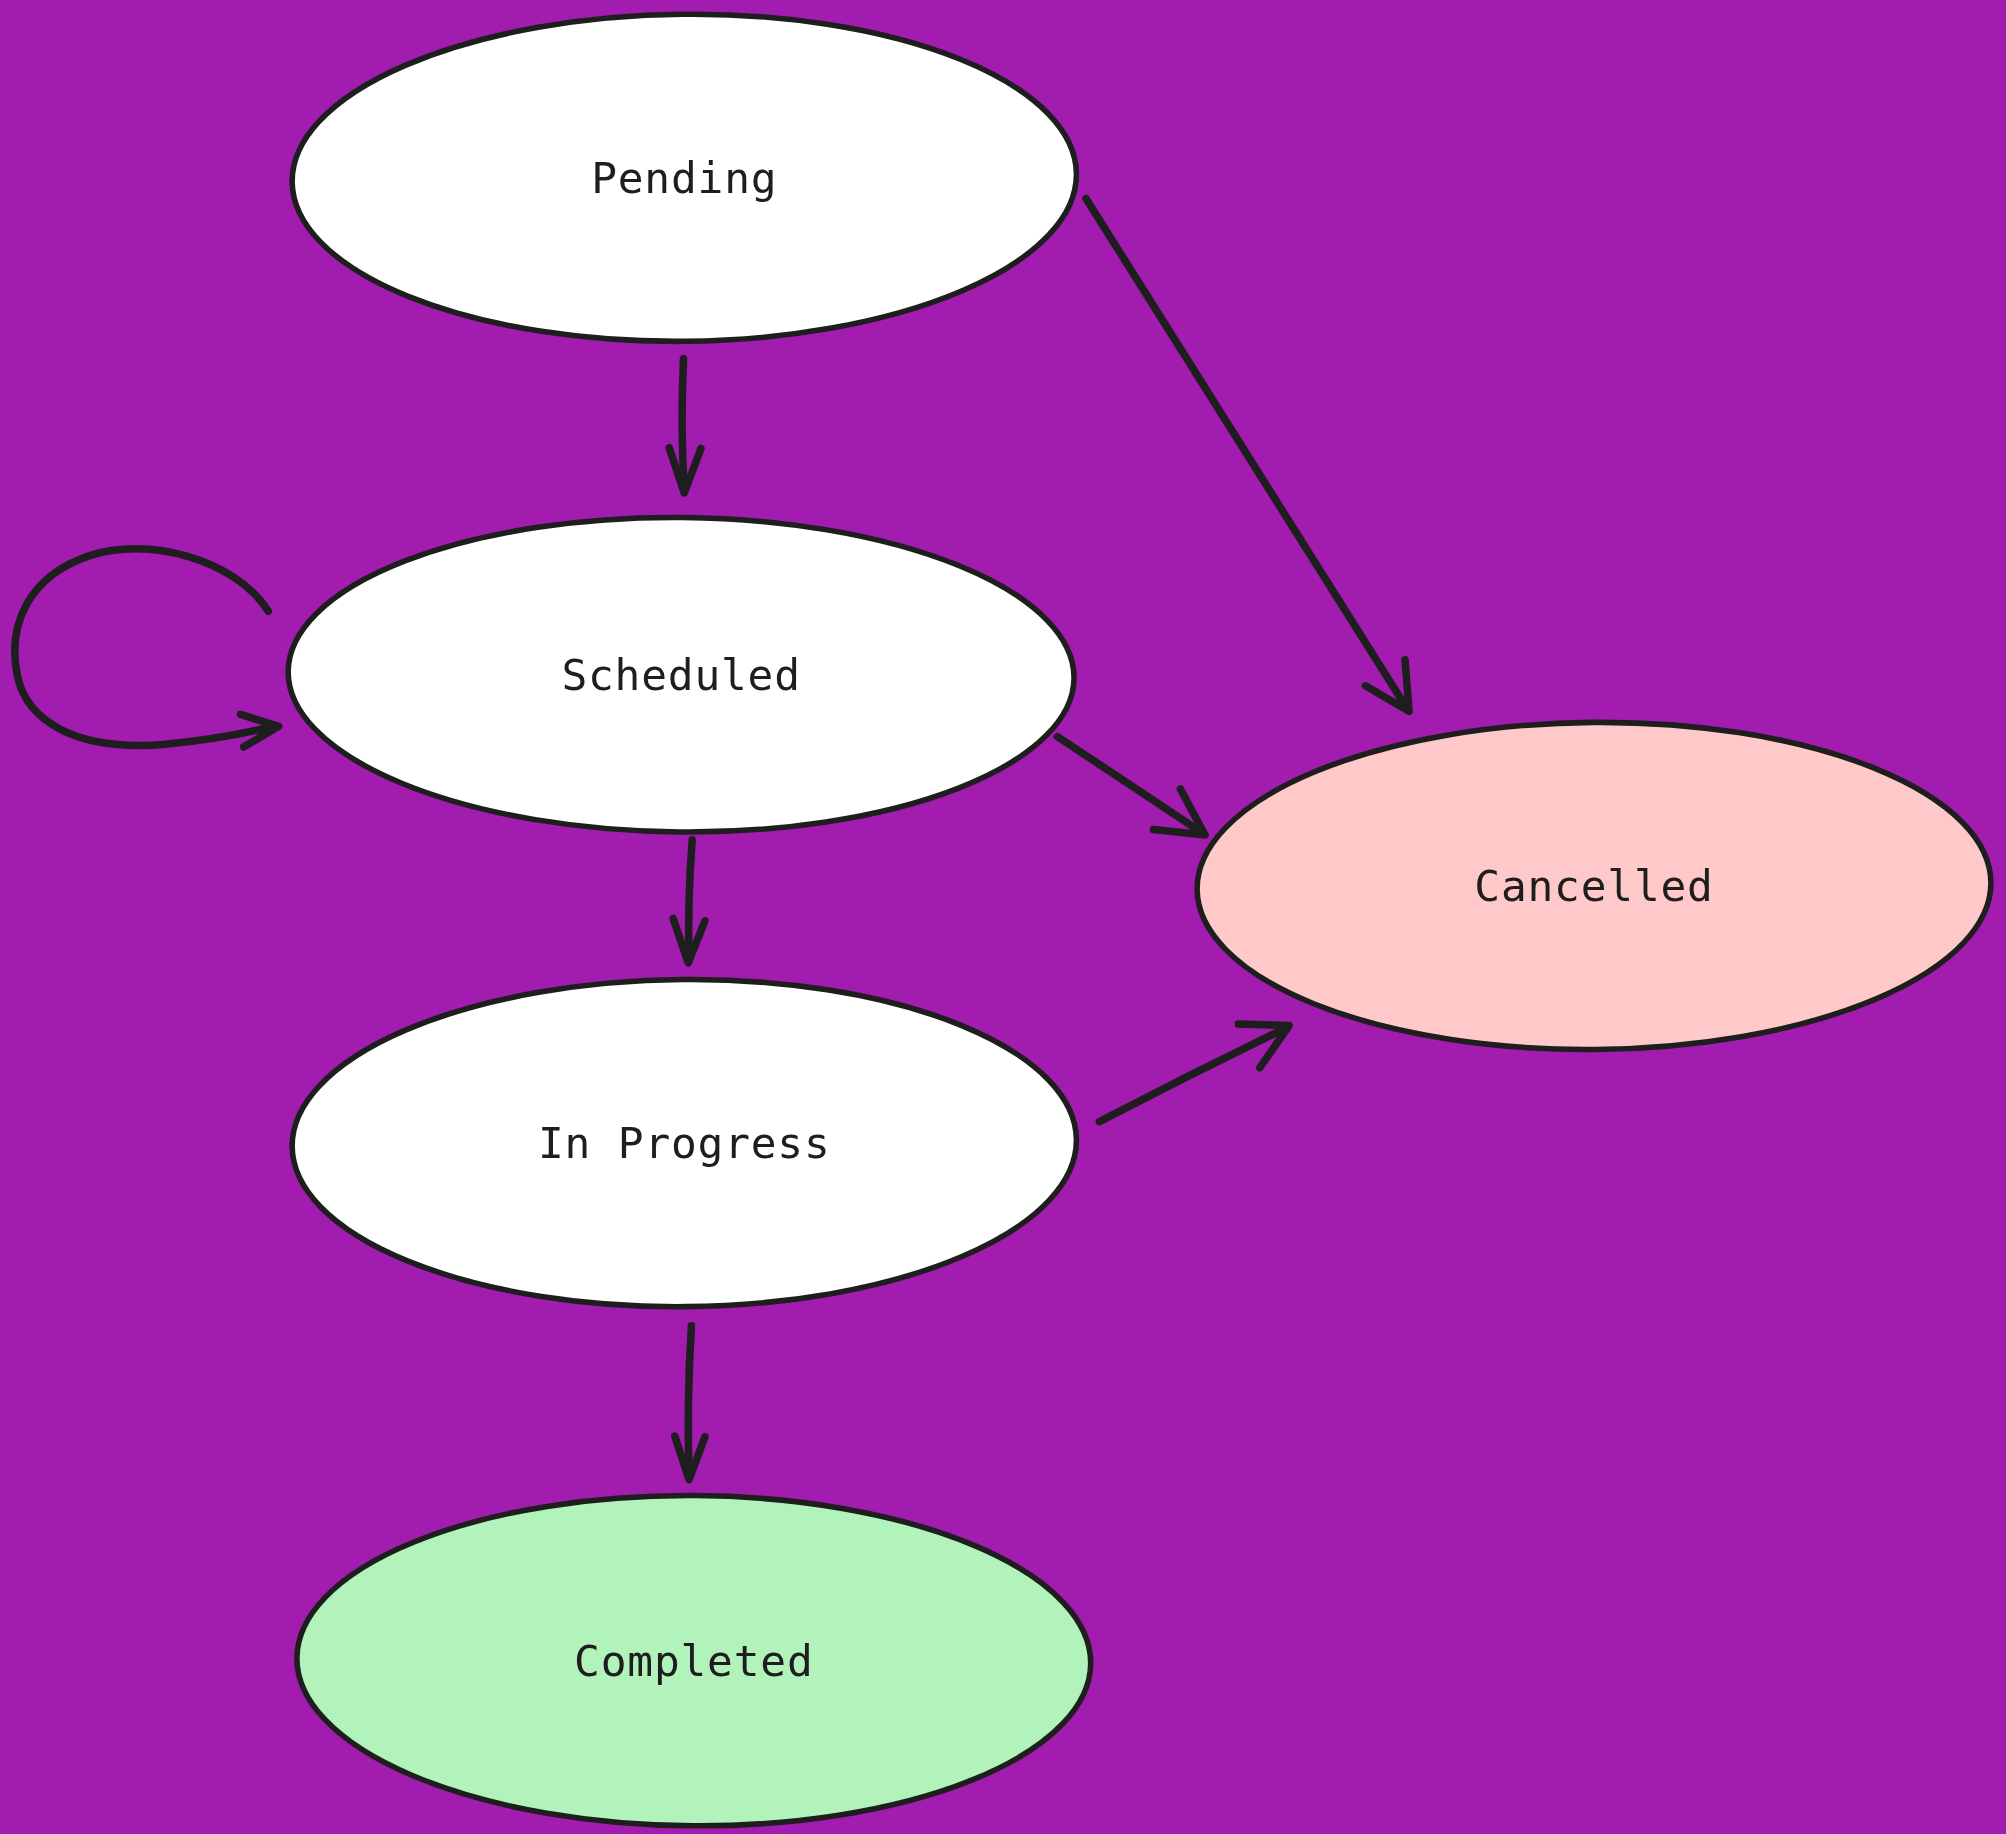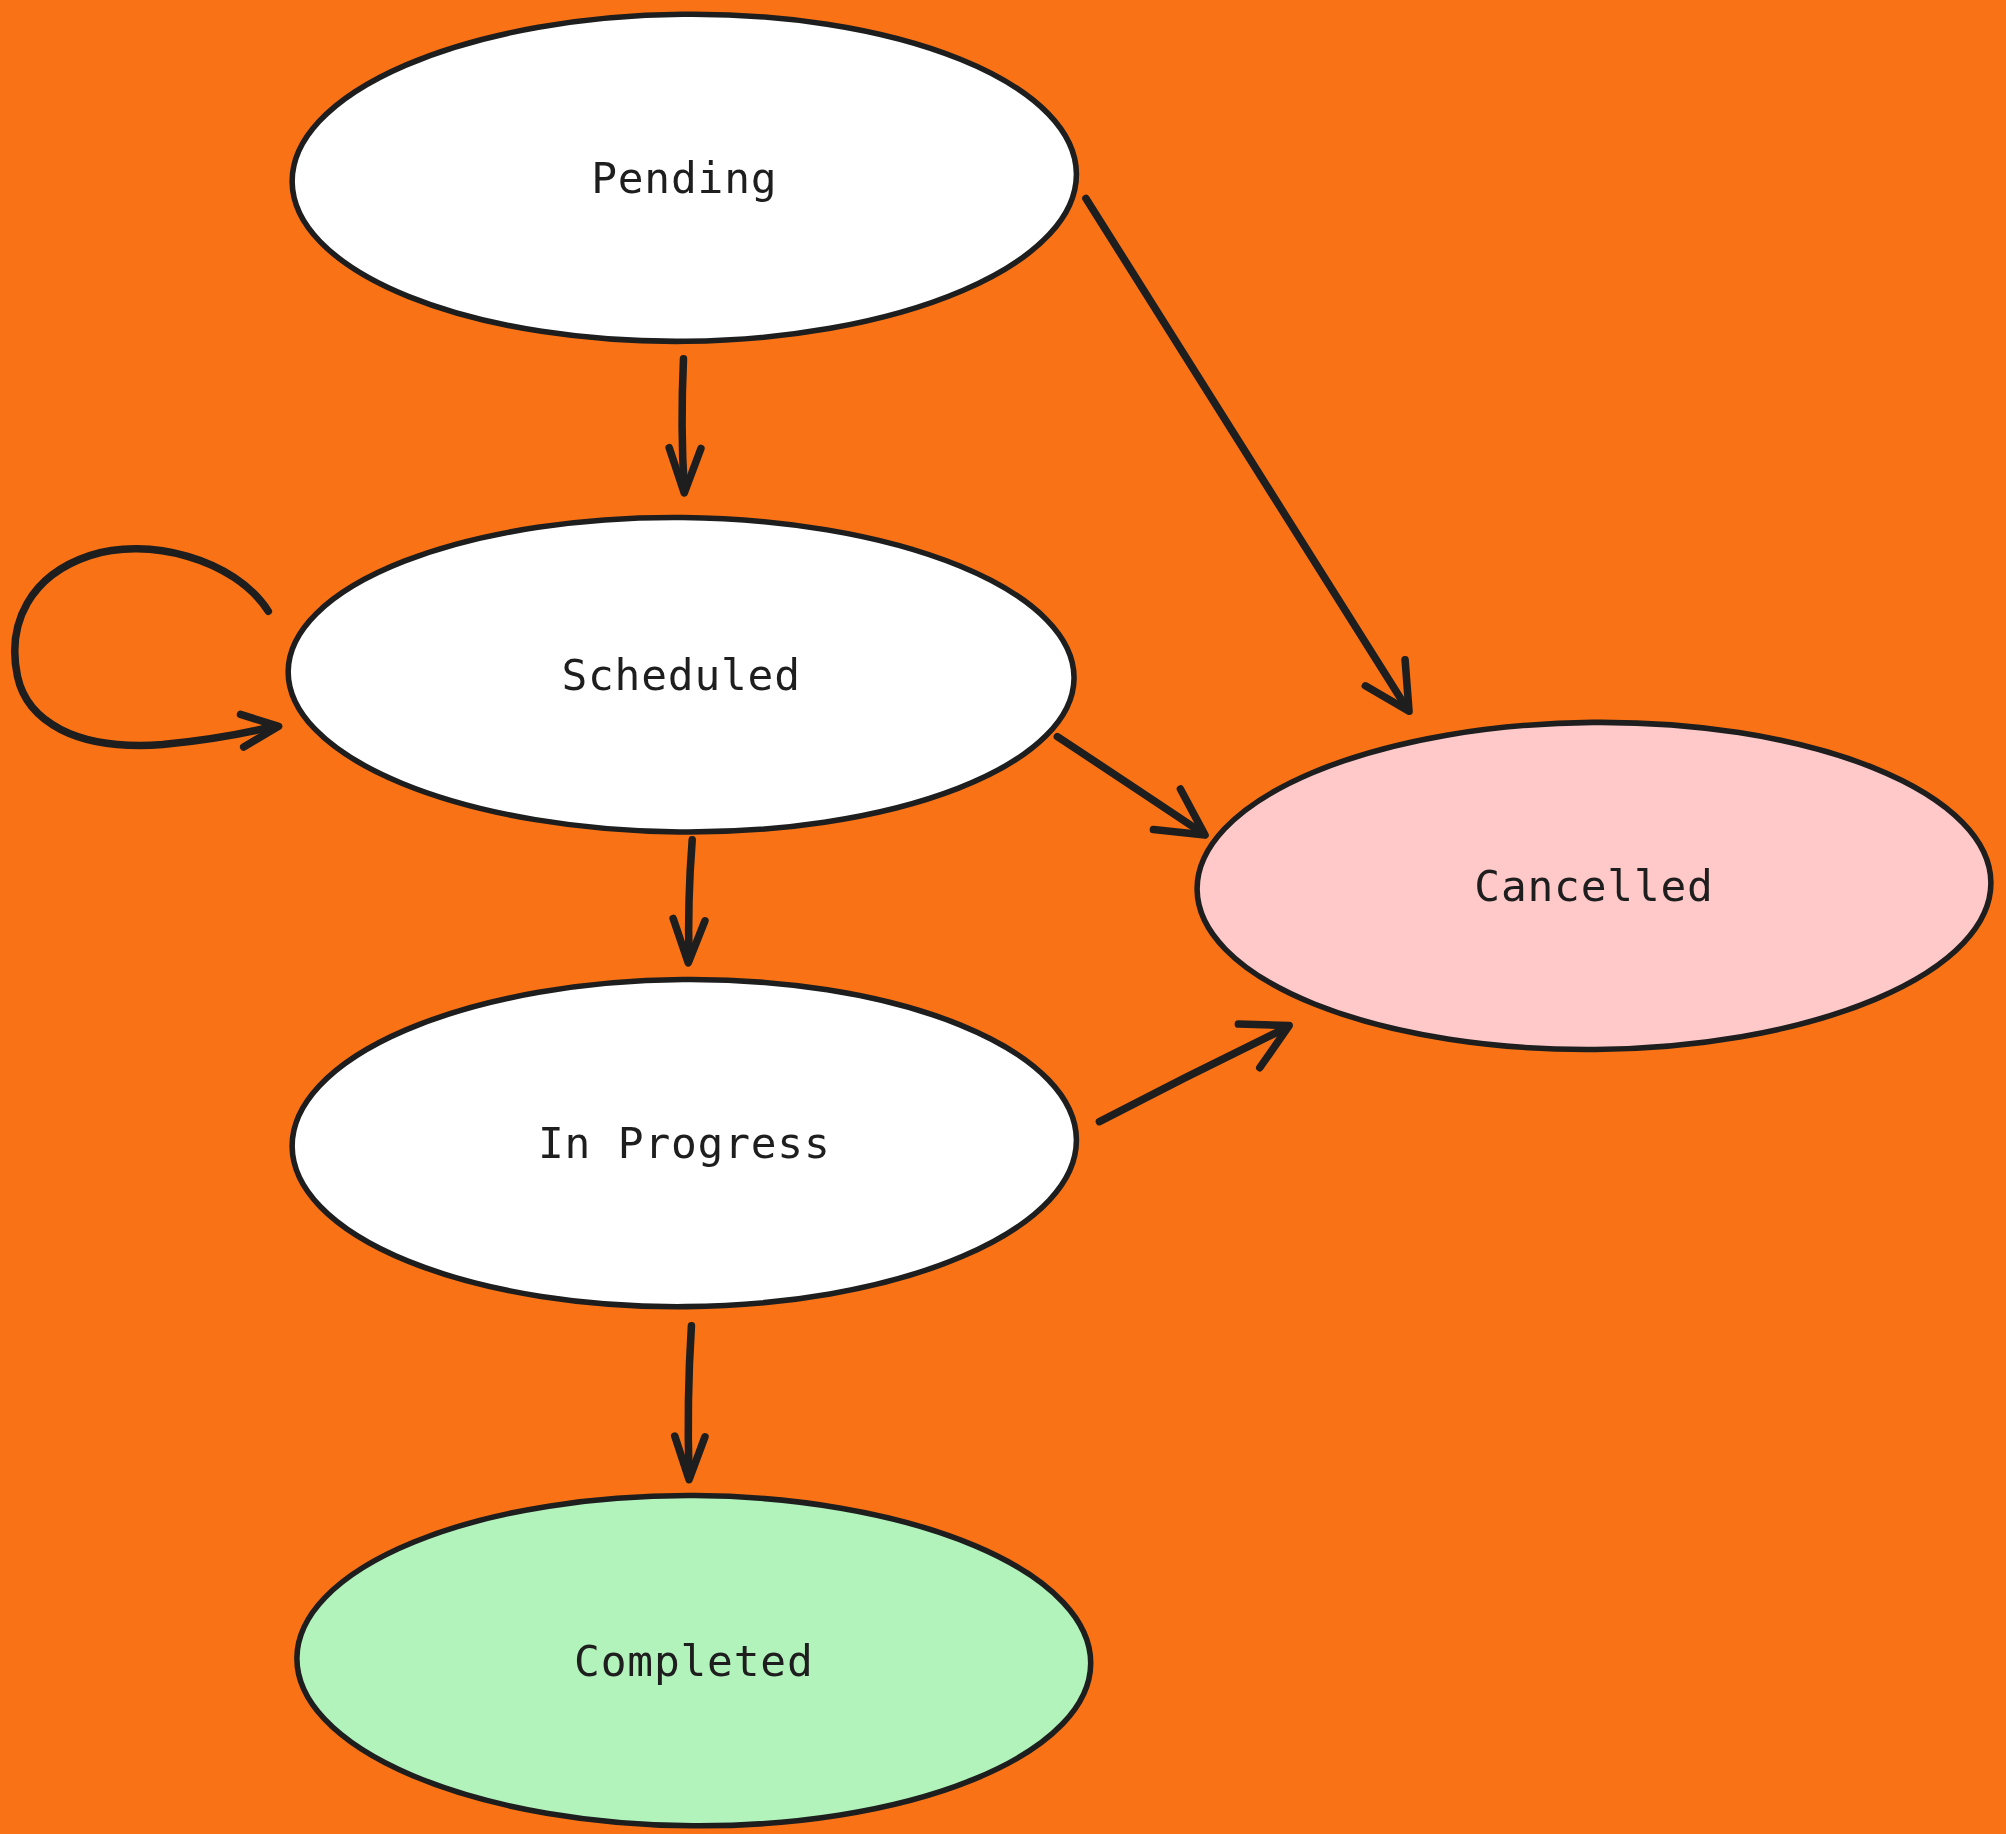--- a/index.html
+++ b/index.html
@@ -2,21 +2,21 @@
 <html style="font-size:12.7px"><head>
 <meta charset="utf-8">
 <style>
   html, body {
     margin: 0;
     padding: 0;
     background: #ffffff;
   }
   .diagram-wrap {
     width: 100vw;
-    background: #f97316;
+    background: #a21caf;
     text-align: right;
   }
   svg {
     display: block;
     width: 100%;
     height: auto;
     font-family: "DejaVu Sans Mono", "Liberation Mono", monospace;
   }
   .node-shape {
     stroke: #1e1e1e;

